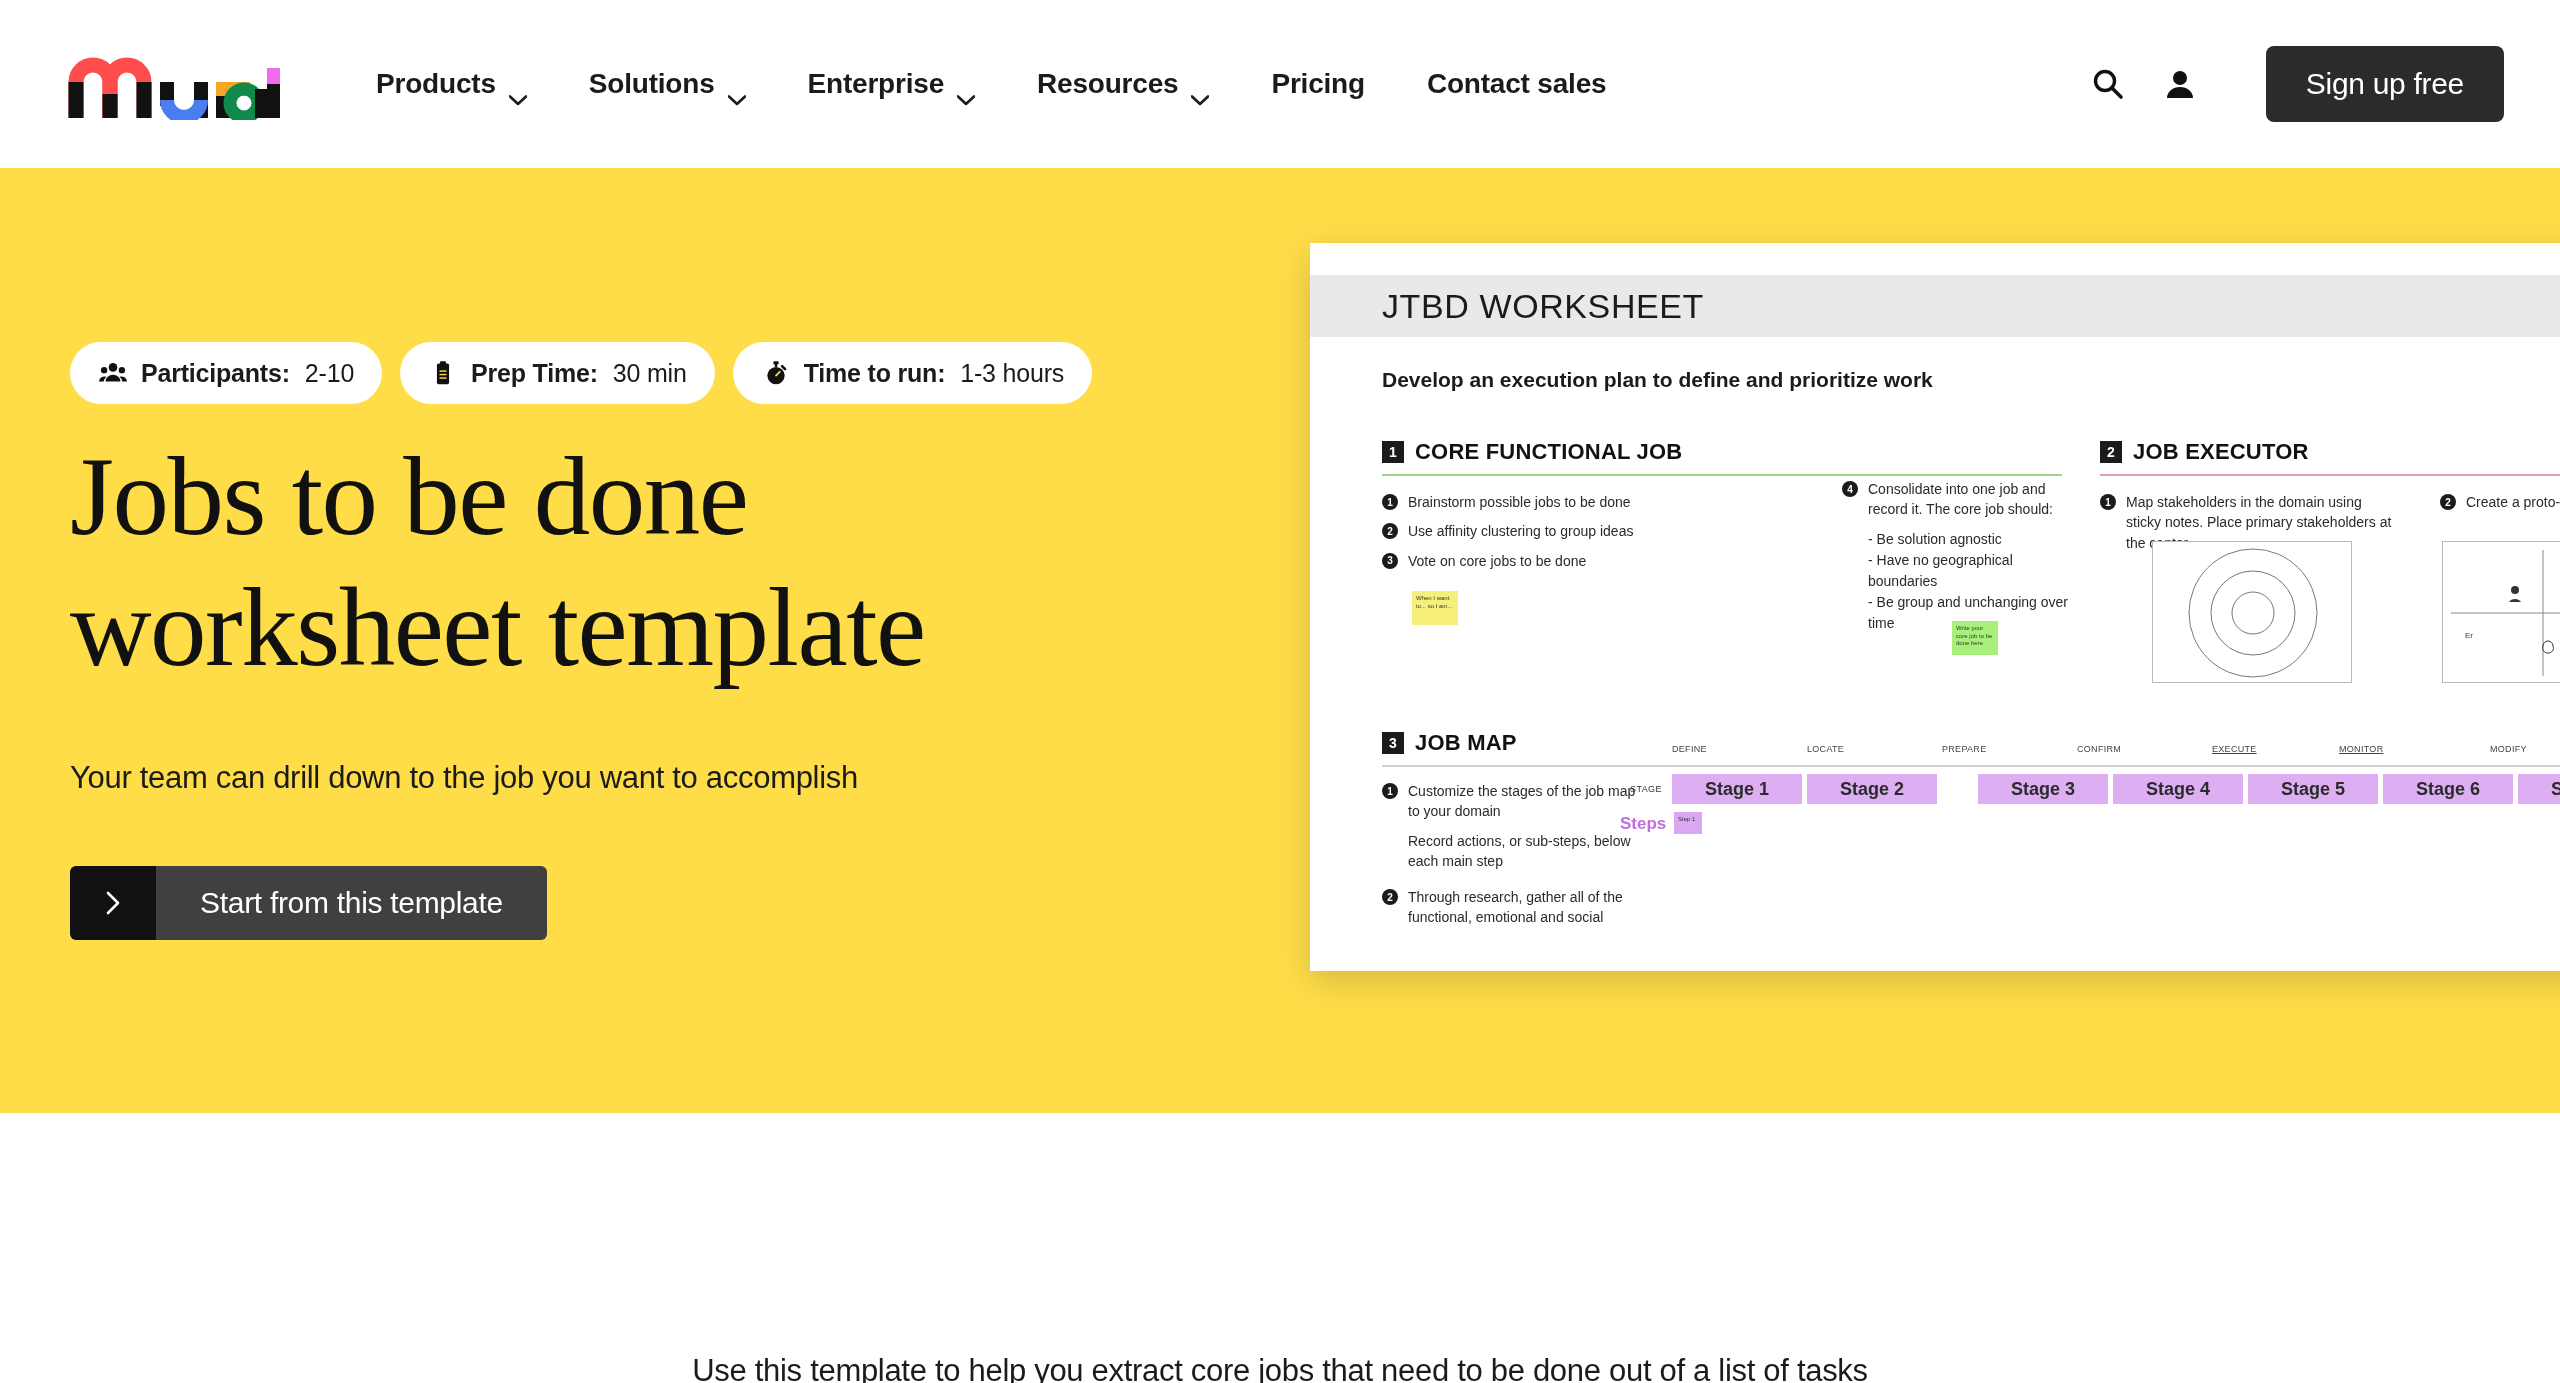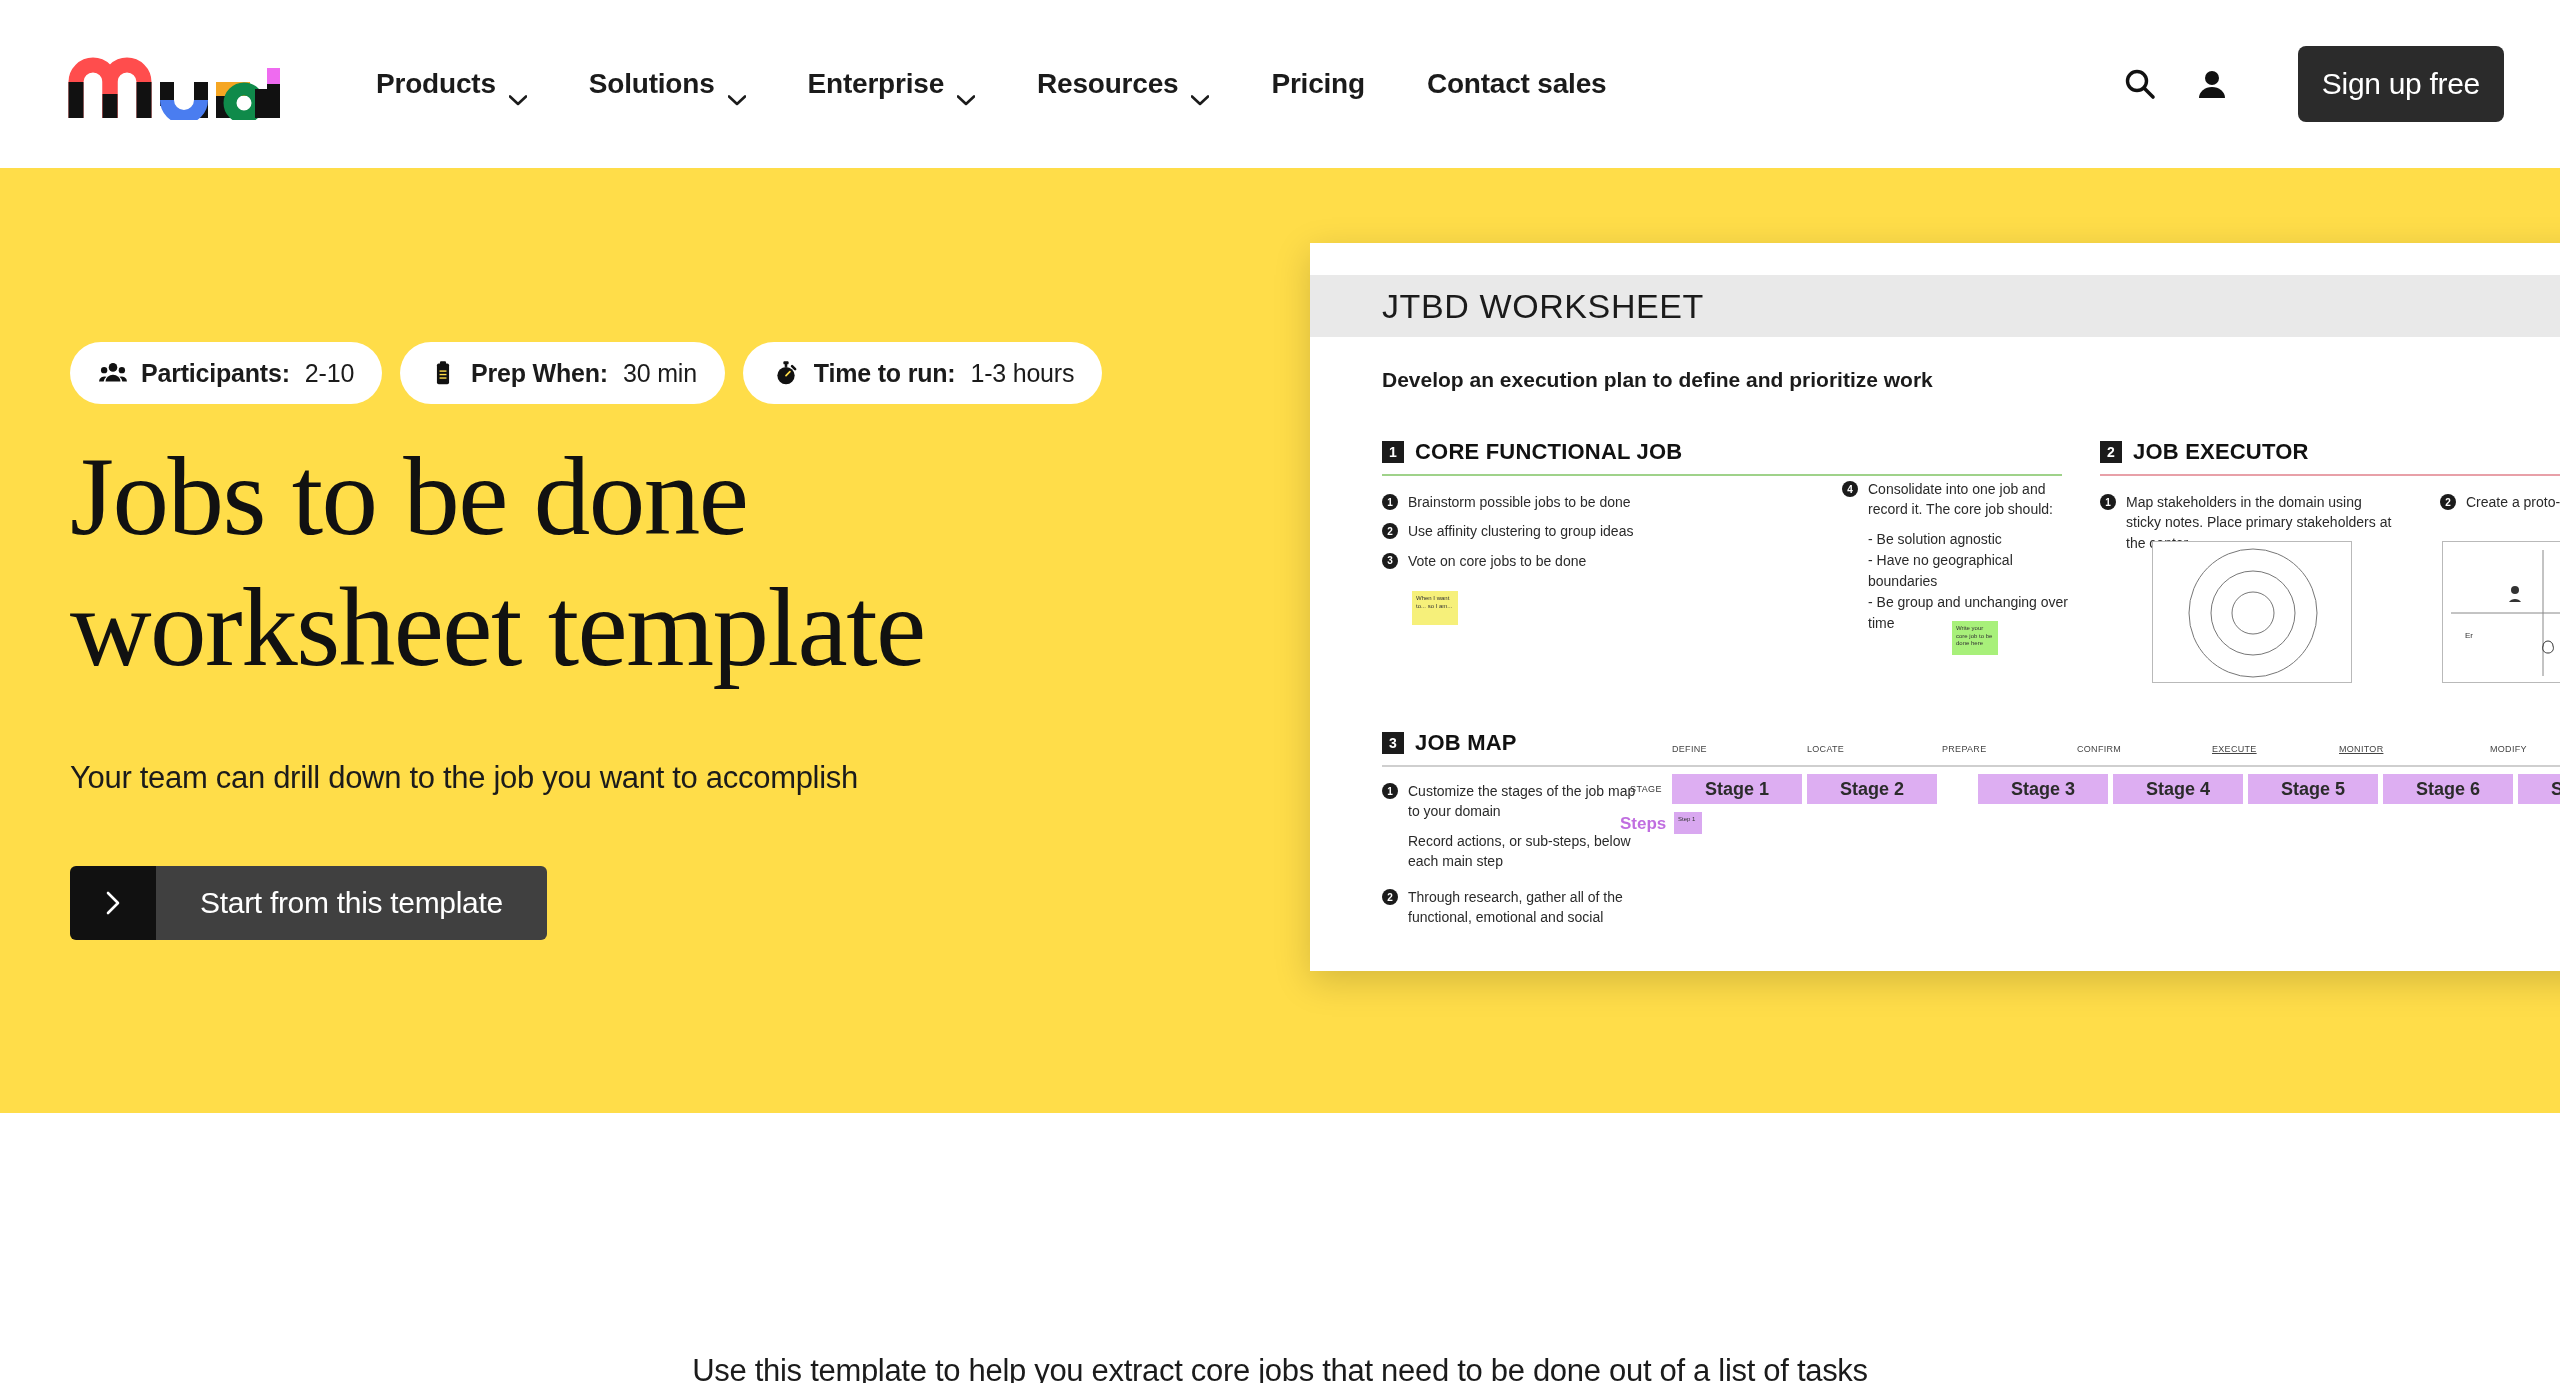--- a/index.html
+++ b/index.html
@@ -41,21 +41,21 @@
   }
   .icon-btn {
     width: 72px; height: 72px; display: flex; align-items: center; justify-content: center;
     cursor: pointer;
   }
   .signup-btn {
     margin-left: 50px;
     background: #2b2b2b; color: #ffffff;
     font-size: 30px; font-weight: 400;
     border: none; border-radius: 8px;
-    padding: 0 24px; height: 76px;
+    padding: 0 40px; height: 76px;
     display: flex; align-items: center; justify-content: center;
     cursor: pointer; letter-spacing: -0.3px;
     font-family: "Liberation Sans", sans-serif;
   }
 
   
   .hero {
     position: absolute; top: 168px; left: 0;
     width: 2560px; height: 945px;
     background: #ffdd49;
@@ -275,21 +275,21 @@
       <div class="badge">
         <span class="badge-ico">
           <svg viewBox="0 0 30 30" width="26" height="26">
             <rect x="8" y="4" width="14" height="24" rx="2" fill="#111"></rect>
             <rect x="11.5" y="1.5" width="7" height="4.5" rx="1.3" fill="#111"></rect>
             <rect x="11" y="12" width="8" height="1.6" fill="#ffdd49"></rect>
             <rect x="11" y="16" width="8" height="1.6" fill="#ffdd49"></rect>
             <rect x="11" y="20" width="8" height="1.6" fill="#ffdd49"></rect>
           </svg>
         </span>
-        <span class="badge-label">Prep When:</span>
+        <span class="badge-label">Prep Time:</span>
         <span class="badge-val">30 min</span>
       </div>
       <div class="badge">
         <span class="badge-ico">
           <svg viewBox="0 0 30 30" width="26" height="26">
             <circle cx="15" cy="18" r="10" fill="#111"></circle>
             <rect x="12" y="1.5" width="6" height="3.5" rx="1" fill="#111"></rect>
             <rect x="13.5" y="4" width="3" height="4" fill="#111"></rect>
             <line x1="15" y1="18" x2="19.5" y2="13.5" stroke="#ffdd49" stroke-width="2" stroke-linecap="round"></line>
             <line x1="22" y1="7" x2="25.5" y2="10.5" stroke="#111" stroke-width="3" stroke-linecap="round"></line>

